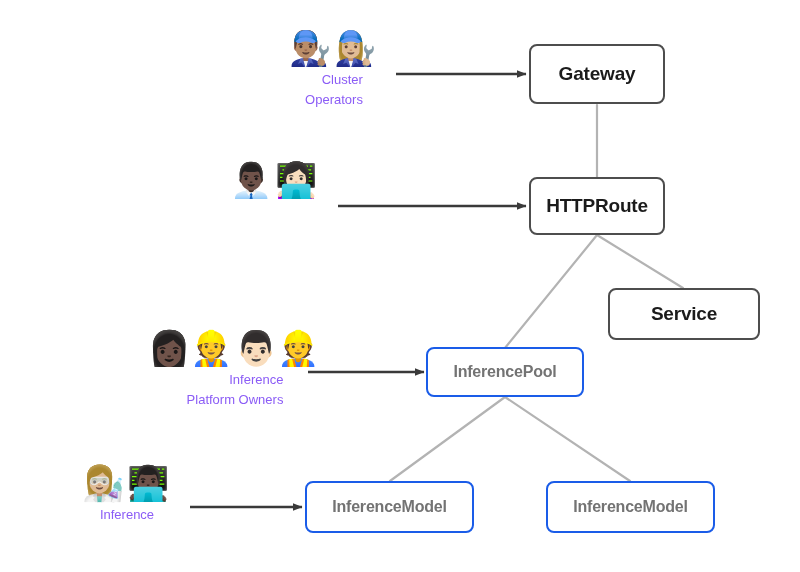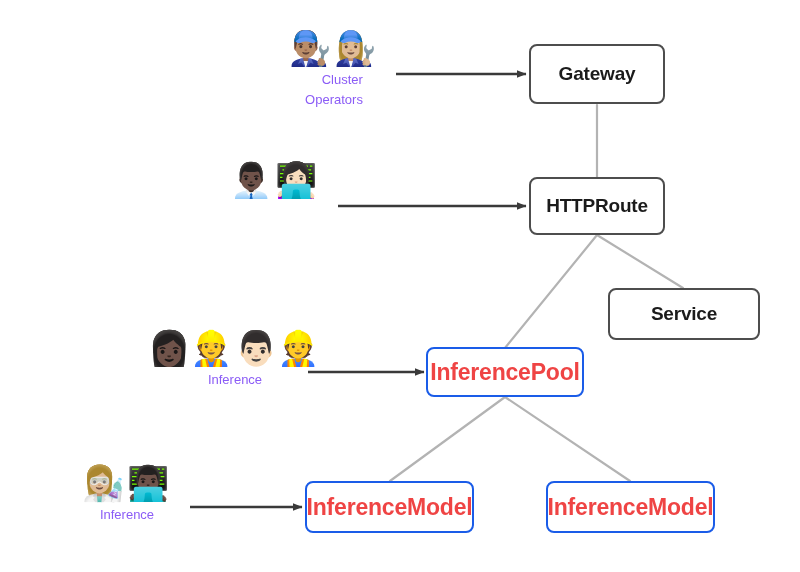--- a/index.html
+++ b/index.html
@@ -37,22 +37,22 @@
     letter-spacing: -0.2px;
     white-space: nowrap;
   }
   .node-core {
     border: 2px solid #4d4d4d;
     color: #1b1b1b;
     font-size: 19px;
   }
   .node-inference {
     border: 2.5px solid #1a5ce8;
-    color: #ef4444;
-    font-size: 23px;
+    color: #737373;
+    font-size: 16px;
   }
   .persona {
     position: absolute;
     display: flex;
     flex-direction: column;
     align-items: center;
     width: 190px;
   }
   .persona-emoji {
     font-size: 34px;
@@ -134,20 +134,21 @@
   </div>
 
   <div class="persona" style="left:180px; top:160px;">
     <div class="persona-emoji">👨🏿‍💼👩🏻‍💻</div>
   </div>
 
   <div class="persona" style="left:140px; top:328px;">
     <div class="persona-emoji">👩🏿‍👷👨🏻‍👷</div>
     <div class="persona-label">
       <span>Inference</span>
+      <span>Platform Owners</span>
     </div>
   </div>
 
   <div class="persona" style="left:32px; top:463px;">
     <div class="persona-emoji">👩🏼‍🔬👨🏿‍💻</div>
     <div class="persona-label">
       <span>Inference</span>
     </div>
   </div>
 

